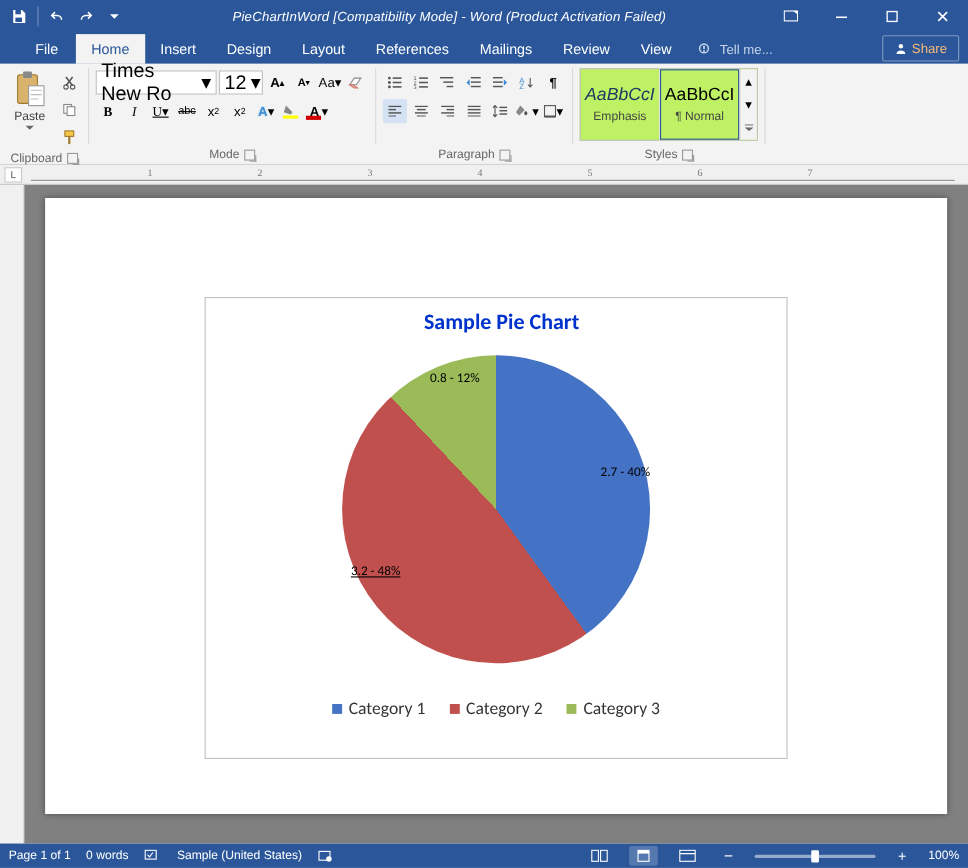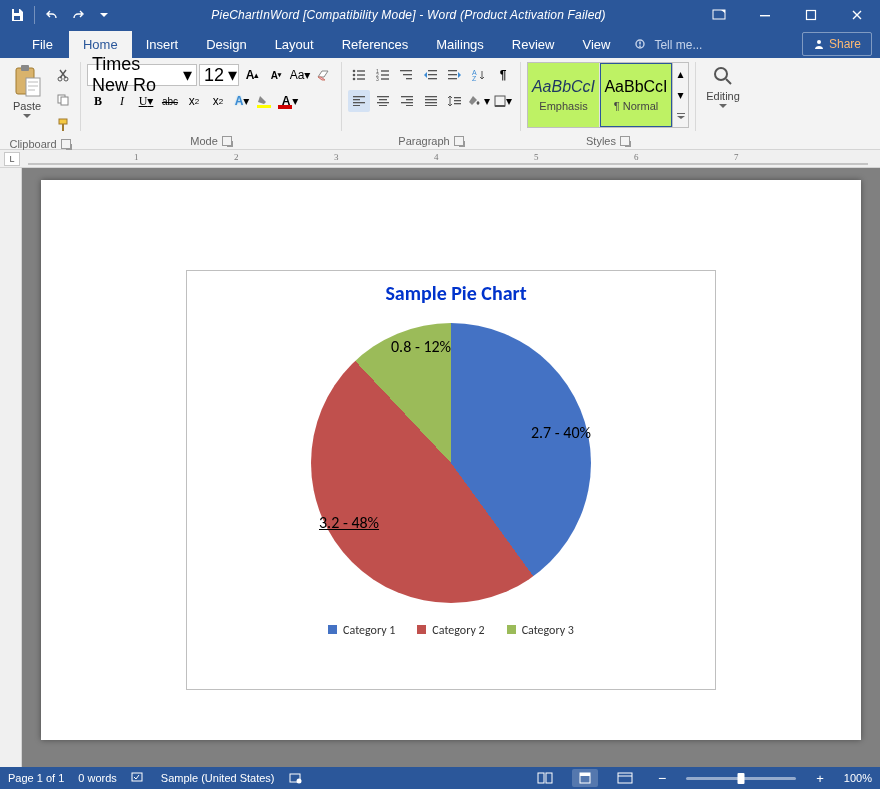--- a/index.html
+++ b/index.html
@@ -112,22 +112,22 @@
     display:flex; flex-direction:column; align-items:center;
     padding:10px 10px 14px;
     font-family: Calibri, Arial, sans-serif;
   }
   .chart-title { color:#0033cc; font-size:20px; font-weight:bold; margin-bottom:8px;margin-left:10px;}
   .pie-wrap { position:relative; width:320px; height:300px;}
   .pie {
     width:280px; height:280px; border-radius:50%;
     position:absolute; left:20px; top:10px;
   }
-  .pie-label{ position:absolute; font-size:16px; color:#000;}
-  .legend { display:flex; gap:22px; margin-top:10px; font-size:12px; color:#333;}
+  .pie-label{ position:absolute; font-size:12px; color:#000;}
+  .legend { display:flex; gap:22px; margin-top:22px; font-size:16px; color:#333;}
   .legend .sw{ width:9px;height:9px; display:inline-block; margin-right:6px;}
   
   .statusbar {
     position:absolute; left:0; right:0; bottom:0;
     height:22px; background:#2b579a; color:#fff;
     display:flex; align-items:center; font-size:11px;
     padding:0 8px; gap:14px;
   }
   .statusbar .spacer{flex:1;}
   .statusbar .viewbtn{width:26px;height:18px;display:flex;align-items:center;justify-content:center;cursor:pointer;border-radius:2px;}
@@ -452,35 +452,20 @@
         </div>
       </div>
     </div>
     <div class="group-label">
         <span>Styles</span>
         <span class="launcher"></span>
       </div>
   </div>
   <div class="vsep"></div>
 
-  <div class="group">
-    <div class="group-body">
-      <div class="bigbtn">
-        <svg width="24" height="24" viewBox="0 0 24 24">
-            <circle cx="10" cy="10" r="6" fill="none" stroke="#555" stroke-width="2"></circle>
-            <path d="M15 15l5 5" stroke="#555" stroke-width="2"></path>
-          </svg>
-        <span class="lbl">Editing</span>
-        <svg width="8" height="5" viewBox="0 0 8 5">
-            <path d="M0 0l4 4 4-4z" fill="#666"></path>
-          </svg>
-      </div>
-    </div>
-    <div class="group-label" style="height:14px;"></div>
-  </div>
 </div>
 
 <div class="hruler">
   <div class="corner">L</div>
   <svg width="840" height="18">
     <g font-size="9" fill="#777" font-family="Segoe UI">
       <g stroke="#999">
         <line x1="0" y1="14" x2="840" y2="14"></line>
       </g>
       <g>

